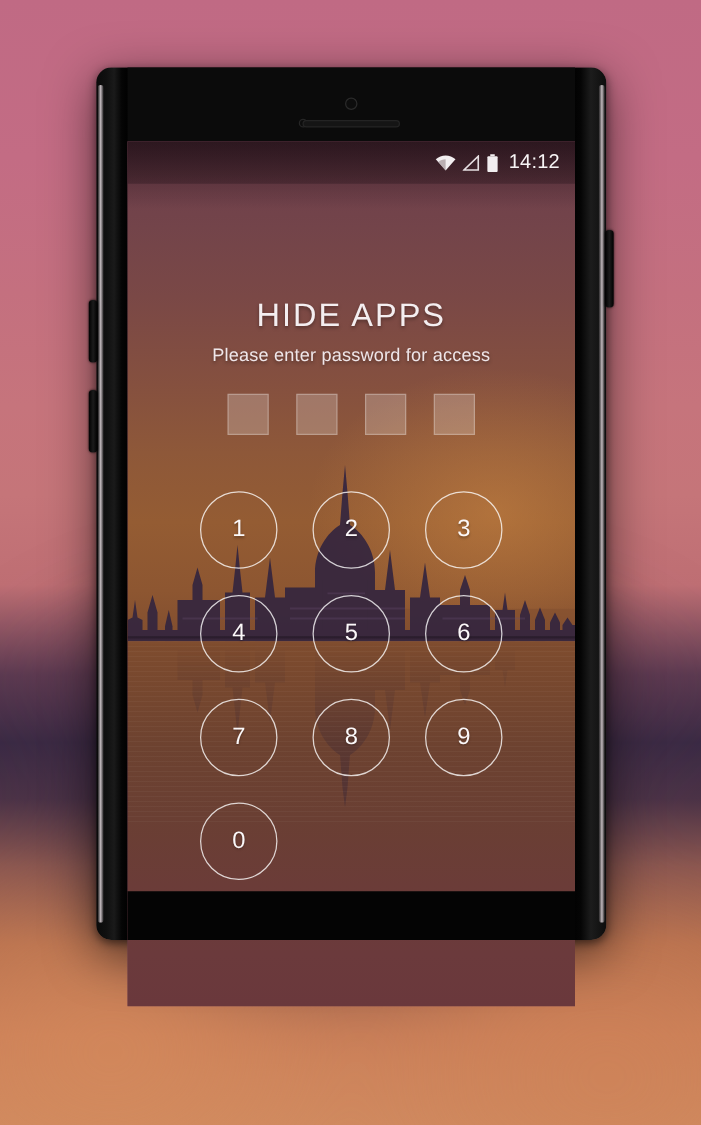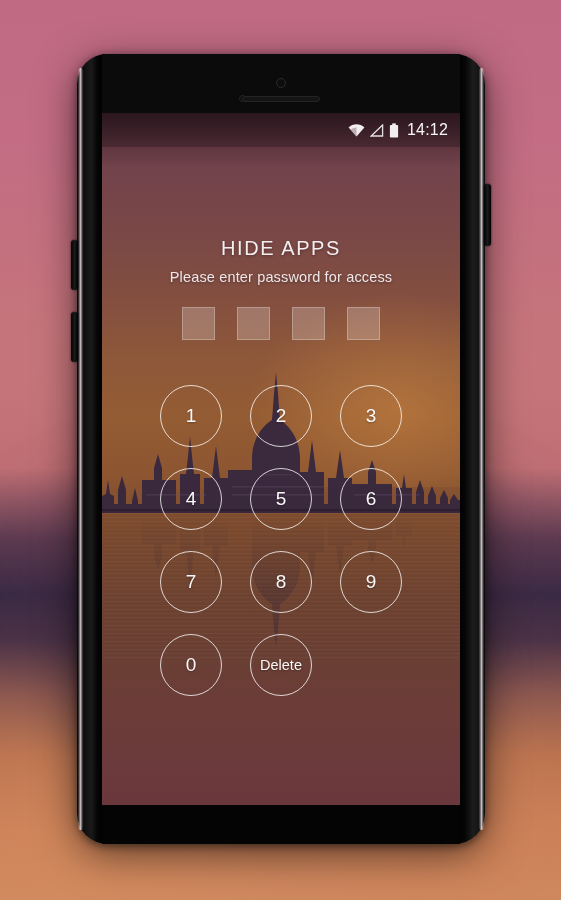--- a/index.html
+++ b/index.html
@@ -38,22 +38,22 @@
       radial-gradient(ellipse 300px 250px at 20% 90%, rgba(214,140,92,.55) 0%, rgba(214,140,92,0) 70%),
       radial-gradient(ellipse 320px 260px at 82% 92%, rgba(206,130,86,.5) 0%, rgba(206,130,86,0) 70%);
     filter:blur(26px);
     pointer-events:none;
   }
 
   
   .phone{
     position:absolute;
     left:77px; top:54px;
-    width:408px; height:790px;
-    border-radius:30px;
+    width:408px; height:698px;
+    border-radius:12px;
     background:linear-gradient(90deg,
       #0a0a0a 0%, #101010 2%, #1a1a1a 3.5%,
       #050505 5%, #000 6.5%, #000 93%,
       #050505 95%, #1c1c1c 97%, #0d0d0d 100%);
     box-shadow:0 10px 40px rgba(0,0,0,.55), 0 2px 8px rgba(0,0,0,.5);
     overflow:visible;
   }
   
   .edge-left, .edge-right{
     position:absolute; top:14px; bottom:14px; width:5px;
@@ -157,21 +157,21 @@
     margin-left:3px; font-weight:400;
   }
 
   
   .lockui{
     position:absolute; left:0; right:0; top:0; bottom:0;
     display:flex; flex-direction:column; align-items:center;
     padding-top:124px;
   }
   .title{
-    color:#f4eef0; font-size:20px; letter-spacing:1.6px;
+    color:#f4eef0; font-size:26px; letter-spacing:1.6px;
     font-weight:400; text-shadow:0 1px 3px rgba(0,0,0,.35);
   }
   .subtitle{
     margin-top:9px;
     color:#efe6e9; font-size:14.5px; letter-spacing:.15px;
     font-weight:400; text-shadow:0 1px 3px rgba(0,0,0,.35);text-align:right;
   }
   .dots{
     margin-top:22px;
     display:flex; gap:22px;
@@ -349,21 +349,20 @@
           <div class="key">1</div>
           <div class="key">2</div>
           <div class="key">3</div>
           <div class="key">4</div>
           <div class="key">5</div>
           <div class="key">6</div>
           <div class="key">7</div>
           <div class="key">8</div>
           <div class="key">9</div>
           <div class="key">0</div>
-          <div class="key word">Delete</div>
         </div>
       </div>
 
     </div>
 
     <div class="chinbar"></div>
   </div>
 </div>
 
 </body></html>

